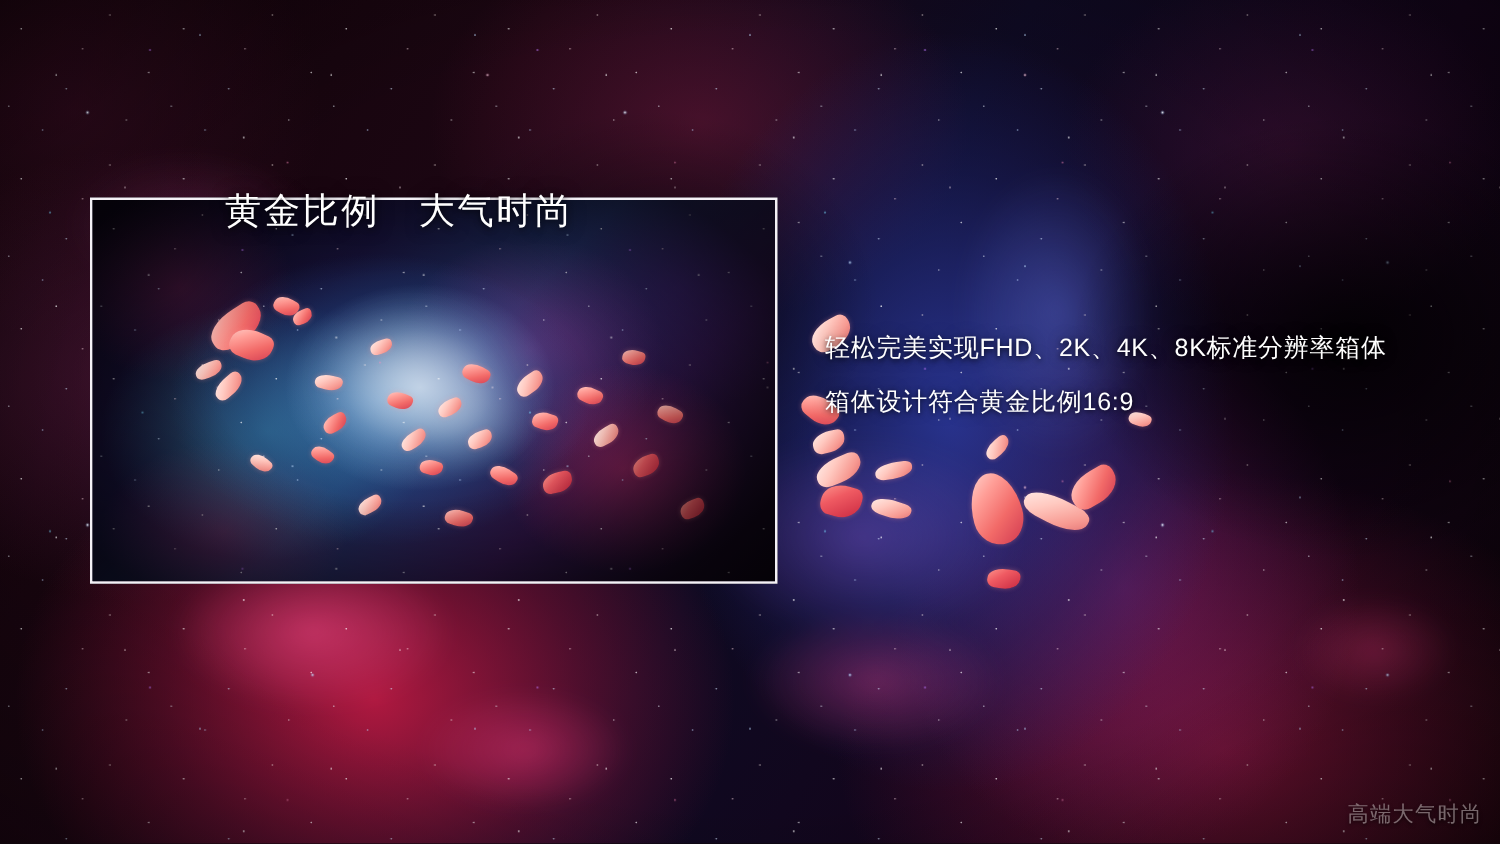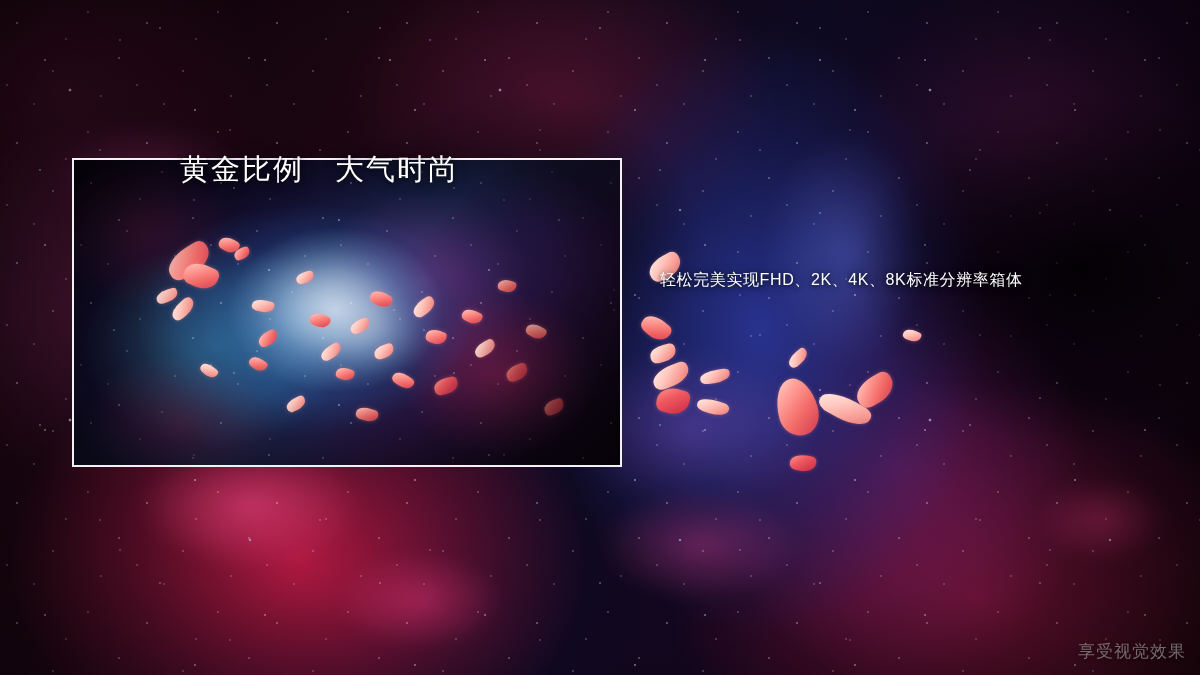--- a/index.html
+++ b/index.html
@@ -169,21 +169,21 @@
   }
 
   .body-text {
     position: absolute;
     left: 660px;
     top: 258px;
     width: 520px;
   }
   .body-line {
     color: #ffffff;
-    font-size: 16px;
+    font-size: 20px;
     line-height: 43px;
     letter-spacing: 0.6px;
     white-space: nowrap;
     text-shadow: 0 1px 4px rgba(0,0,0,0.70), 0 0 12px rgba(0,0,0,0.45);
   }
 
   .watermark {
     position: absolute;
     right: 14px;
     bottom: 12px;
@@ -261,17 +261,18 @@
       <div class="petal pale" style="left:126px; top:205px; width:18px; height:11px; transform:rotate(40deg);"></div>
     </div>
 
     <div class="inner-vignette"></div>
   </div>
 
   <div class="title">黄金比例　大气时尚</div>
 
   <div class="body-text">
     <div class="body-line">轻松完美实现FHD、2K、4K、8K标准分辨率箱体</div>
+    <div class="body-line">箱体设计符合黄金比例16:9</div>
   </div>
 
-  <div class="watermark">享受视觉效果</div>
+  <div class="watermark">高端大气时尚</div>
 
 </div>
 
 </body></html>

